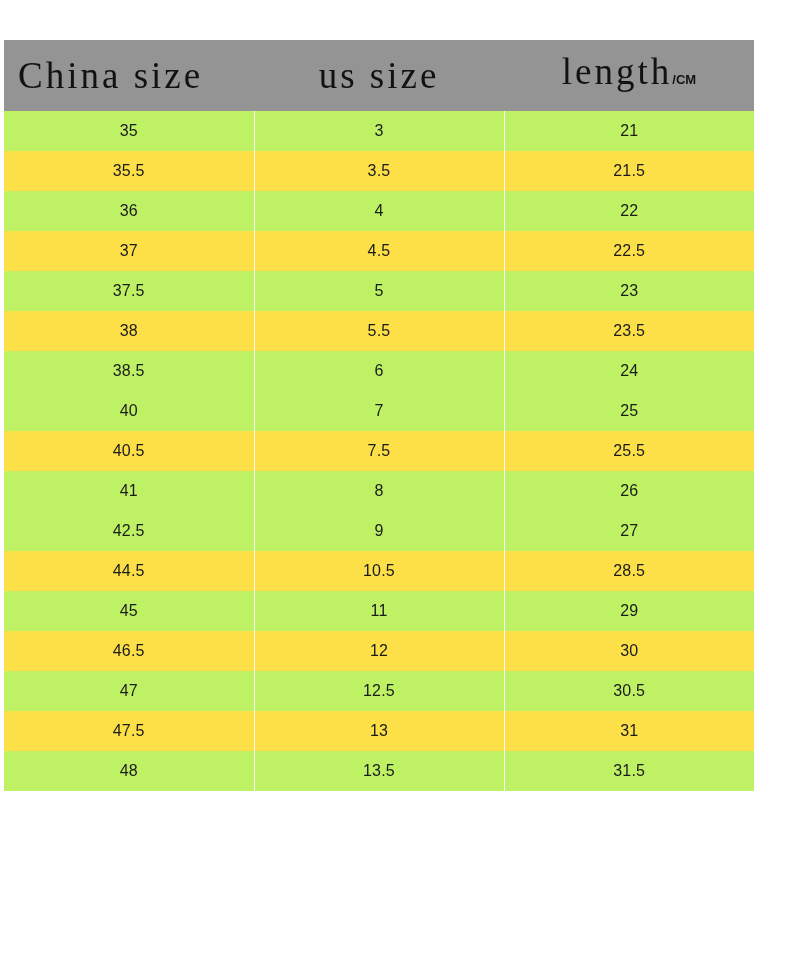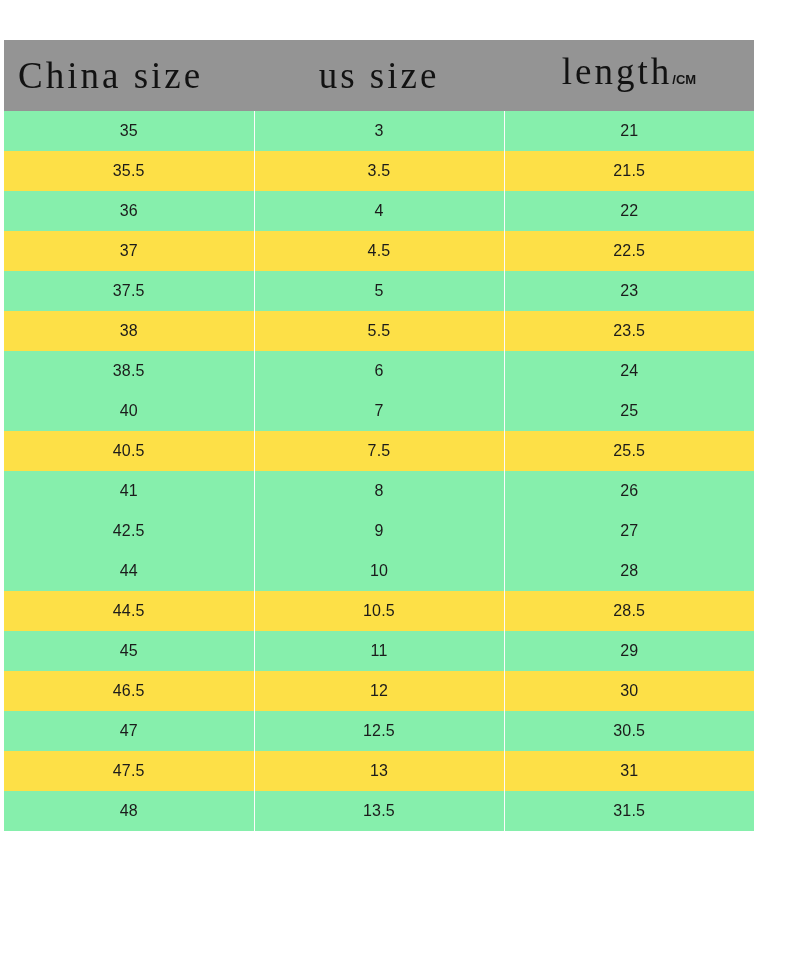--- a/index.html
+++ b/index.html
@@ -75,21 +75,21 @@
     letter-spacing: 0px;
     vertical-align: baseline;
   }
 
   
   tbody tr {
     height: 40px;
   }
 
   tbody tr.row-light {
-    background: #86efac;
+    background: #bef264;
   }
 
   tbody tr.row-dark {
     background: #fde047;
   }
 
   tbody td {
     height: 40px;
     padding: 0;
     margin: 0;
@@ -173,25 +173,20 @@
         <tr class="row-light">
           <td class="first-cell">41</td>
           <td>8</td>
           <td>26</td>
         </tr>
         <tr class="row-light">
           <td class="first-cell">42.5</td>
           <td>9</td>
           <td>27</td>
         </tr>
-        <tr class="row-light">
-          <td class="first-cell">44</td>
-          <td>10</td>
-          <td>28</td>
-        </tr>
         <tr class="row-dark">
           <td class="first-cell">44.5</td>
           <td>10.5</td>
           <td>28.5</td>
         </tr>
         <tr class="row-light">
           <td class="first-cell">45</td>
           <td>11</td>
           <td>29</td>
         </tr>

